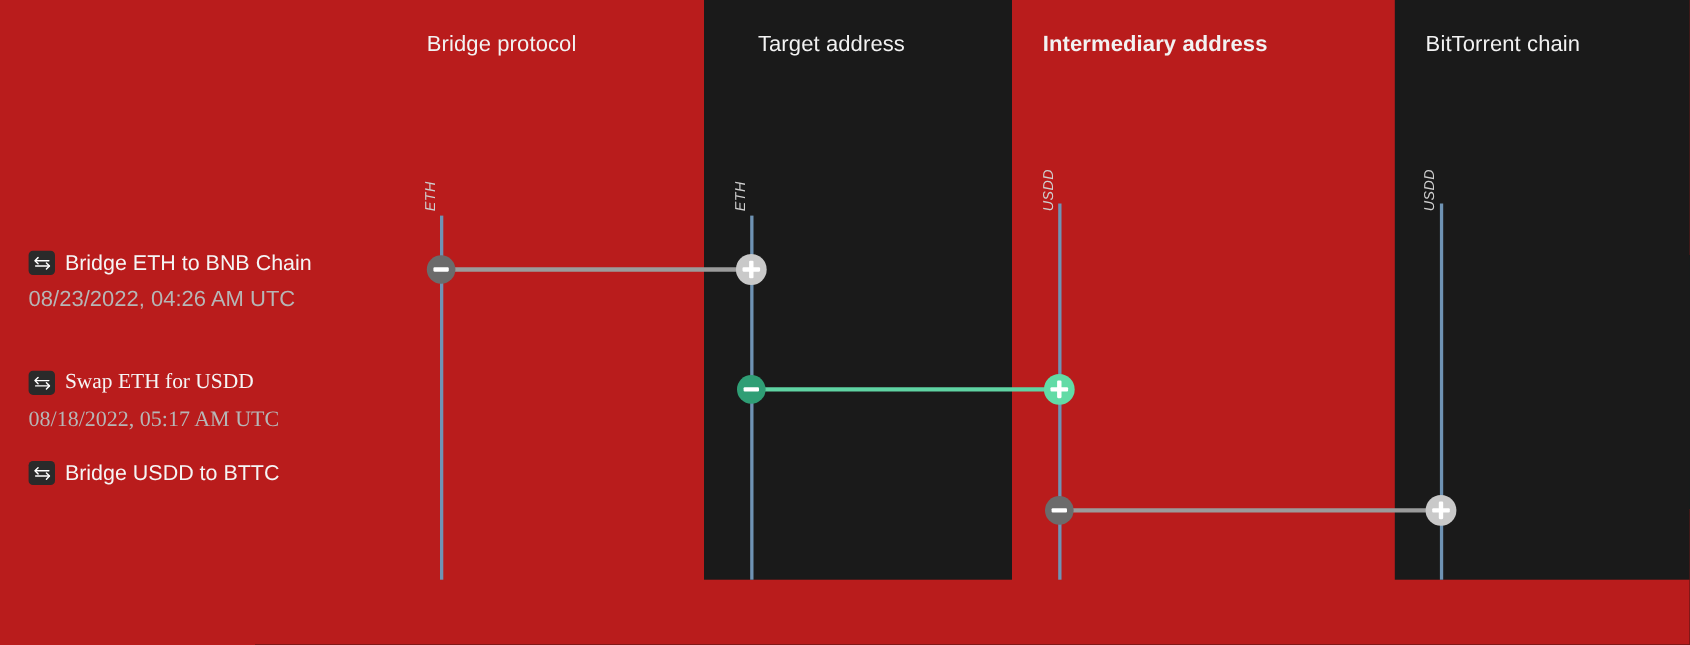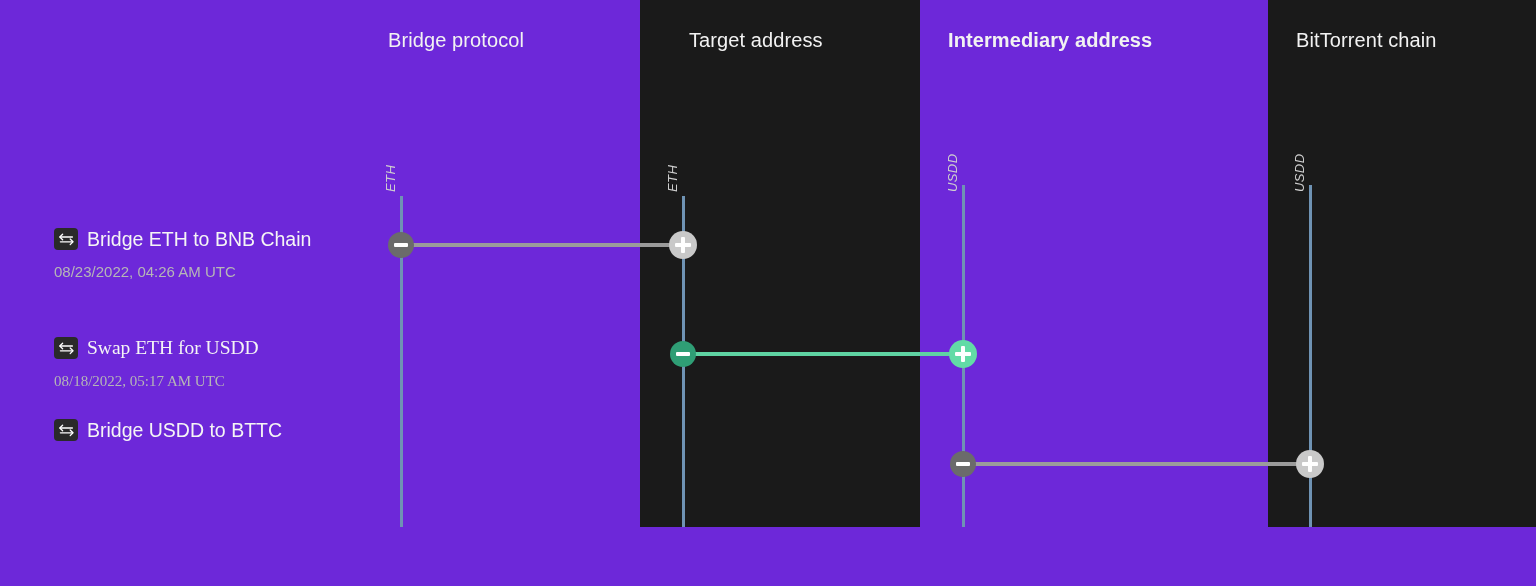--- a/index.html
+++ b/index.html
@@ -12,21 +12,21 @@
     height: 586px;
     font-family: "Liberation Sans", sans-serif;
     color: #e8e8e8;
     overflow: hidden;
   }
 
   #stage {
     position: relative;
     width: 1536px;
     height: 586px;
-    background: #6d28d9;
+    background: #b91c1c;
   }
 
   
   .band {
     position: absolute;
     top: 0;
     background: #1a1a1a;
   }
 
   
@@ -38,21 +38,20 @@
     color: #f2f2f2;
     letter-spacing: 0.1px;
     white-space: nowrap;
   }
 
   
   .event-row {
     position: absolute;
     left: 26px;
     width: 350px;
-    margin-left: 28px;
   }
   .event-title-line {
     display: flex;
     align-items: center;
     gap: 9px;
     height: 26px;
   }
   .swap-badge {
     width: 24px;
     height: 22px;
@@ -65,21 +64,21 @@
   }
   .swap-badge svg { display: block; }
   .event-title {
     font-size: 19.5px;
     line-height: 26px;
     color: #f5f5f5;
     white-space: nowrap;
   }
   .event-time {
     margin-top: 11px;
-    font-size: 15px;
+    font-size: 20px;
     line-height: 18px;
     color: #b6b6b6;
     white-space: nowrap;
   }
 
   
   .axis-line {
     position: absolute;
     width: 3px;
     background: #6f93b4;

